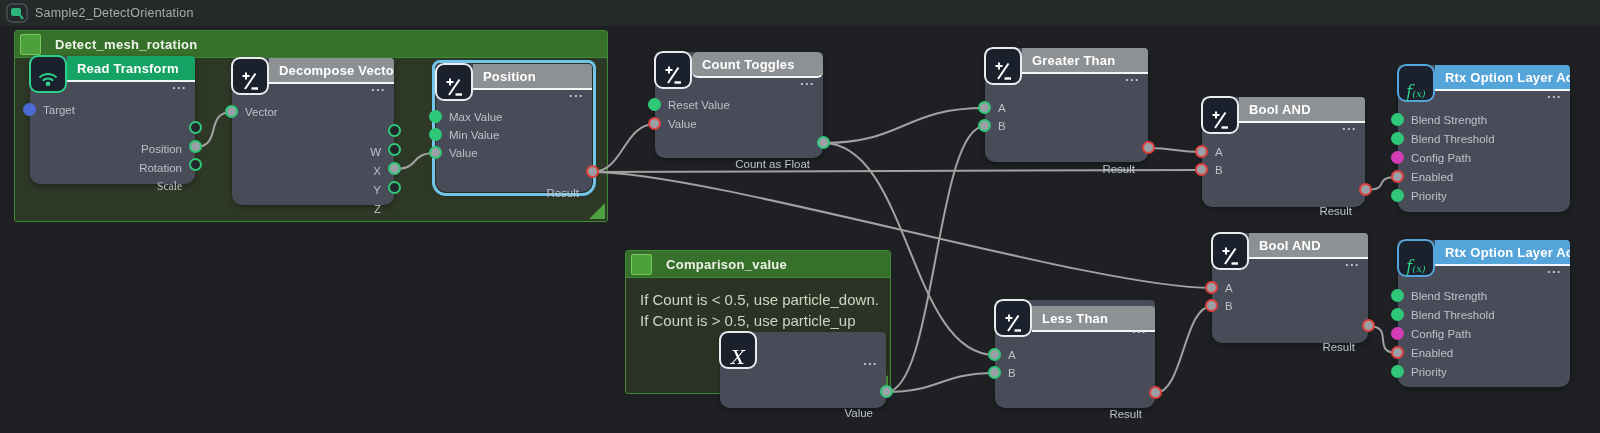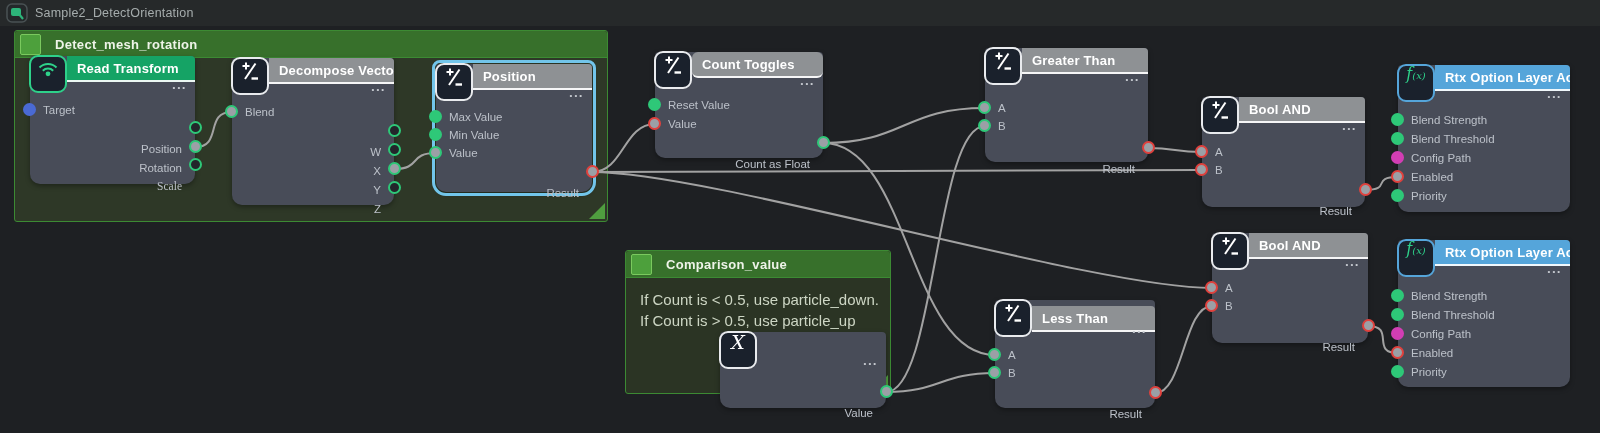--- a/index.html
+++ b/index.html
@@ -20,21 +20,21 @@
     border-left:16px solid transparent;border-bottom:16px solid #4f9e3f;}
   
   .node{position:absolute;background:#484c58;border-radius:4px 4px 10px 10px;box-sizing:border-box;
     box-shadow:0 2px 5px rgba(0,0,0,.35);}
   .node.selected{outline:3px solid #72c5ea;outline-offset:1px;}
   .n-header{position:absolute;left:37px;top:0;right:0;height:24px;border-radius:0 4px 0 0;
     border-bottom:2px solid rgba(255,255,255,.92);display:flex;align-items:center;}
   .n-title{padding-left:10px;color:#fff;font-size:13px;font-weight:600;letter-spacing:.2px;white-space:nowrap;
     overflow:hidden;}
   .n-icon{position:absolute;left:-1px;top:-1px;width:38px;height:38px;background:#1a212c;
-    border:2px solid #e9ebee;border-radius:9px;box-sizing:border-box;display:flex;align-items:flex-start;
+    border:2px solid #e9ebee;border-radius:9px;box-sizing:border-box;display:flex;align-items:flex-end;
     justify-content:center;z-index:2;}
   .n-dots{position:absolute;right:8px;top:27px;color:#c9cdd3;font-size:8px;letter-spacing:2px;}
   .pin-row{position:absolute;left:0;right:0;height:14px;line-height:14px;}
   .pin{position:absolute;top:0;width:13px;height:13px;border-radius:50%;box-sizing:border-box;}
   .pin-row.in  .pin{left:-7px;}
   .pin-row.out .pin{right:-7px;}
   .pin-label{position:absolute;top:0;color:#bcc1c9;font-size:11.5px;white-space:nowrap;}
   .pin-row.in  .pin-label{left:13px;}
   .pin-row.out .pin-label{right:13px;margin-top:21px;}
   
@@ -131,21 +131,21 @@
     <div class="n-icon" style="border-color:#e9ebee;">
           <svg width="24" height="24" viewBox="0 0 24 24" fill="none">
       <path d="M4.5 7h7M8 3.5v7" stroke="#fff" stroke-width="2"></path>
       <path d="M17.5 4.5L7 20" stroke="#fff" stroke-width="2"></path>
       <path d="M13.5 19.5h6.5" stroke="#fff" stroke-width="2.4"></path>
           </svg>
         </div>
     <div class="n-dots">•••</div>
     <div class="pin-row in" style="top:47px;">
       <span class="pin" style="background:#9ba0a6;border:2.5px solid #2ec878;"></span>
-      <span class="pin-label">Blend</span>
+      <span class="pin-label">Vector</span>
     </div>
     <div class="pin-row out" style="top:66px;">
       <span class="pin" style="background:#23262b;border:2.5px solid #2ec878;"></span>
       <span class="pin-label">W</span>
     </div>
         <div class="pin-row out" style="top:85px;">
       <span class="pin" style="background:#23262b;border:2.5px solid #2ec878;"></span>
       <span class="pin-label">X</span>
     </div>
         <div class="pin-row out" style="top:104px;">

